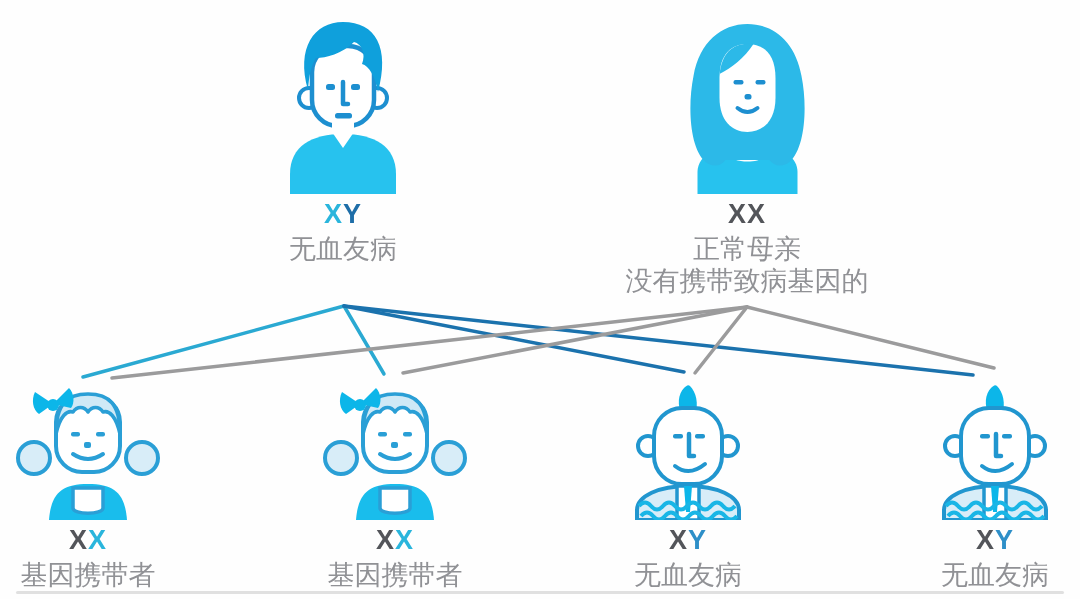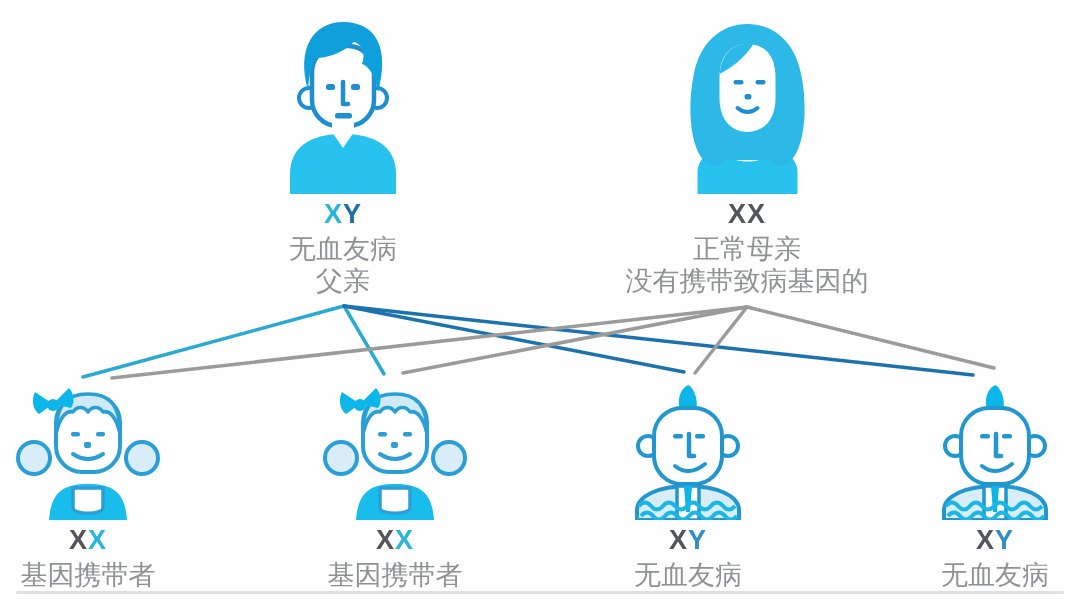--- a/index.html
+++ b/index.html
@@ -89,21 +89,20 @@
       <path d="M59 68 L59 90 L64 90" fill="none" stroke="#1d8fd0" stroke-width="4.5" stroke-linecap="round" stroke-linejoin="round"></path>
       <rect x="51" y="99" width="17" height="5.5" rx="2.5" fill="#1d8fd0"></rect>
       <path d="M6 180 L6 160 C6 132 28 120 59 120 C90 120 112 132 112 160 L112 180 Z" fill="#27c2ee"></path>
       <path d="M48 108 L70 108 L70 118 L59 134 L48 118 Z" fill="#fff"></path>
     </svg>
     <div class="karyotype">
       <span style="color: rgb(42, 181, 220);">X</span><span style="color: rgb(30, 110, 168);">Y</span>
     </div>
     <div class="caption">
       <span class="cap-line">无血友病</span>
-      <span class="cap-line">父亲</span>
     </div>
   </div>
 
   <div class="person parent person-mother">
     <svg class="avatar" width="132" height="180" viewBox="0 0 132 180">
       <path d="M16 180 L16 158 C16 140 38 130 66 130 C94 130 116 140 116 158 L116 180 Z" fill="#27c2ee"></path>
       <path d="M48 116 L84 116 L84 140 C84 150 48 150 48 140 Z" fill="#fff"></path>
       <path d="M24 148 C8 134 6 92 12 62 C18 28 40 10 66 10 C92 10 114 28 120 62 C126 92 124 134 108 148 C100 154 92 152 88 146 L44 146 C40 152 32 154 24 148 Z" fill="#2cb9e8"></path>
       <path d="M38 64 C38 40 50 30 66 30 C82 30 94 40 94 64 L94 84 C94 106 82 118 66 118 C50 118 38 106 38 84 Z" fill="#fff"></path>
       <path d="M38 62 C40 38 52 28 72 30 C63 44 50 54 38 60 Z" fill="#2cb9e8"></path>

